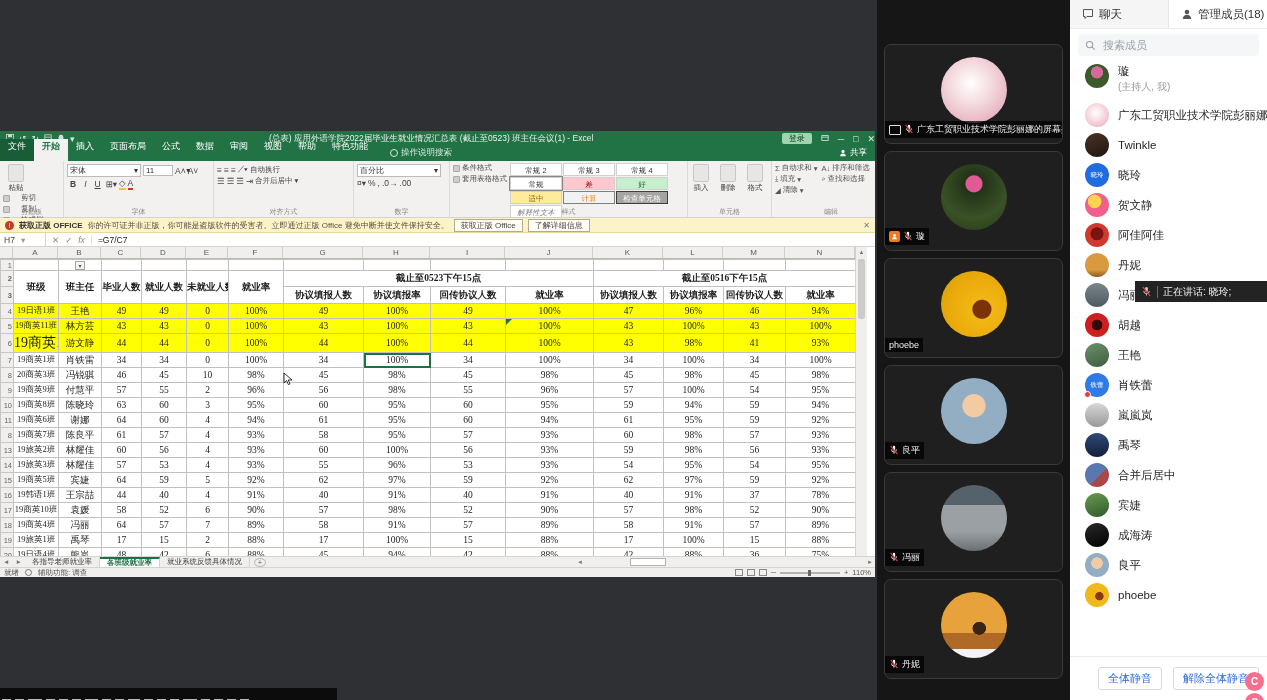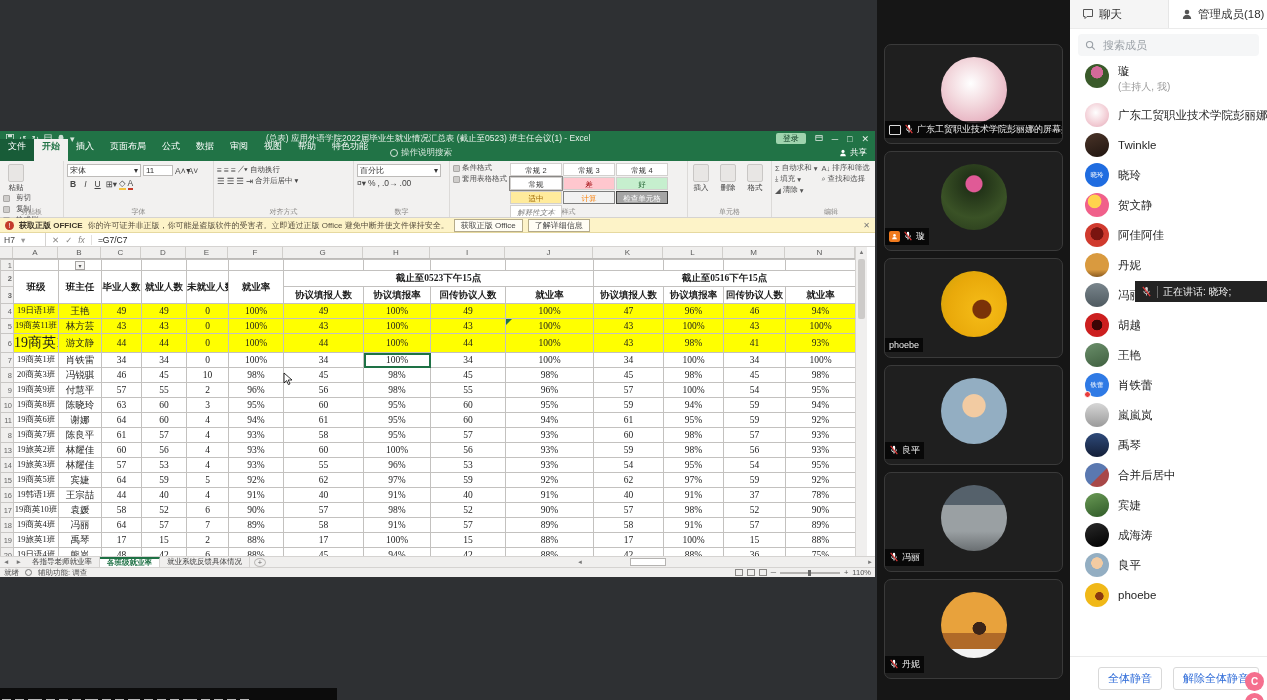--- a/index.html
+++ b/index.html
@@ -9,41 +9,41 @@
 
   
   .share-region{position:absolute;left:0;top:0;width:877px;height:700px;background:#2e3033;}
   .excel{position:absolute;left:0;top:131px;width:875px;height:446px;background:#fff;font-size:9px;overflow:hidden;}
 
   
   .xl-titlebar{position:absolute;left:0;top:0;width:100%;height:15px;background:#217346;color:#eaf3ed;display:flex;align-items:center;font-size:8.5px;}
   .qa{display:flex;align-items:center;gap:5px;padding:0 6px;}
   .qa span{opacity:.9;font-size:9px;line-height:10px;}
   .xl-title{flex:1;text-align:center;white-space:nowrap;overflow:hidden;font-size:8.5px;color:#e8f1ea;}
-  .xl-ctrl{display:flex;align-items:center;gap:9px;padding-right:6px;}
+  .xl-ctrl{display:flex;align-items:center;gap:9px;}
   .login-pill{background:#9fd4ae;color:#0c3a21;border-radius:2px;padding:0 7px;font-size:8px;line-height:11px;}
   .wbtn{color:#e8f1ea;font-size:9px;line-height:10px;}
 
   
   .xl-tabrow{position:absolute;left:0;top:15px;width:100%;height:15px;background:#217346;display:flex;align-items:flex-end;color:#fff;}
   .xtab{padding:1px 8px 8px;font-size:9px;white-space:nowrap;}
   .xtab.file{background:#185c38;}
   .xtab.on{background:#f2f1f0;color:#217346;font-weight:bold;}
   .tellme{display:flex;align-items:center;gap:3px;margin-left:14px;color:#d9e8de;font-size:8.5px;padding-bottom:2px;}
   .bulb{width:8px;height:8px;border-radius:50%;border:1px solid #d9e8de;display:inline-block;}
   .sharebtn{margin-left:auto;display:flex;align-items:center;gap:3px;color:#fff;font-size:8.5px;padding:0 8px 2px;}
 
   
   .xl-ribbon{position:absolute;left:0;top:30px;width:100%;height:57px;background:#f2f1f0;border-bottom:1px solid #d5d3d1;display:flex;}
   .rgroup{position:relative;height:100%;border-right:1px solid #dcdad8;padding:2px 3px 10px;flex:none;}
   .rglabel{position:absolute;bottom:0;left:0;width:100%;text-align:center;font-size:7px;color:#8a8886;}
   .bigbtn{width:26px;text-align:center;color:#444;font-size:7.5px;float:left;margin-right:3px;}
   .bigbtn .ic{display:block;width:16px;height:18px;margin:1px auto 1px;background:#e8e6e4;border:1px solid #c9c7c5;border-radius:2px;}
   .smallstack{float:left;display:flex;flex-direction:column;gap:1px;font-size:7.5px;color:#555;}
-  .smallstack div{display:flex;align-items:center;gap:6px;white-space:nowrap;}
+  .smallstack div{display:flex;align-items:center;gap:11px;white-space:nowrap;}
   .dot{display:inline-block;width:7px;height:7px;background:#cfcdcb;border:1px solid #aaa8a6;border-radius:1px;}
   .combo{background:#fff;border:1px solid #bdbbb9;font-size:8px;color:#333;padding:0 2px;display:inline-flex;align-items:center;justify-content:space-between;gap:32px;}
   .fx-row{display:flex;gap:2px;margin:1px 0;align-items:center;font-size:8.5px;color:#444;}
   .chip{display:inline-block;padding:0 2px;border:1px solid transparent;}
   .chip.b{font-weight:bold;}.chip.i{font-style:italic;}.chip.u{text-decoration:underline;}
   .gal{display:inline-block;width:52px;height:13px;line-height:13px;overflow:hidden;white-space:nowrap;font-size:7.5px;text-align:center;border:1px solid #d2d0ce;background:#fff;color:#333;margin:0 1px 1px 0;vertical-align:top;}
   .gal.bad{background:#ffc7ce;color:#9c0006;}
   .gal.good{background:#c6efce;color:#276738;}
   .gal.neutral{background:#ffeb9c;color:#9c6500;}
   .gal.calc{background:#f2f2f2;color:#fa7d00;border-color:#7f7f7f;}

